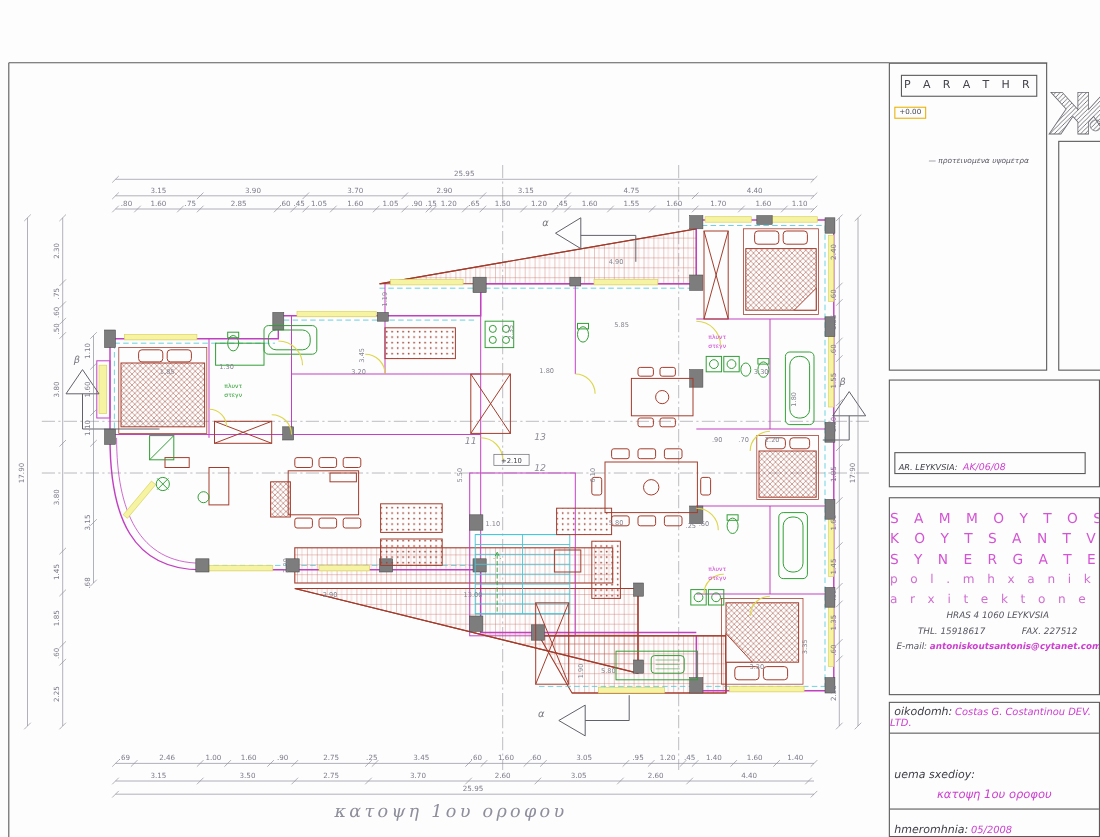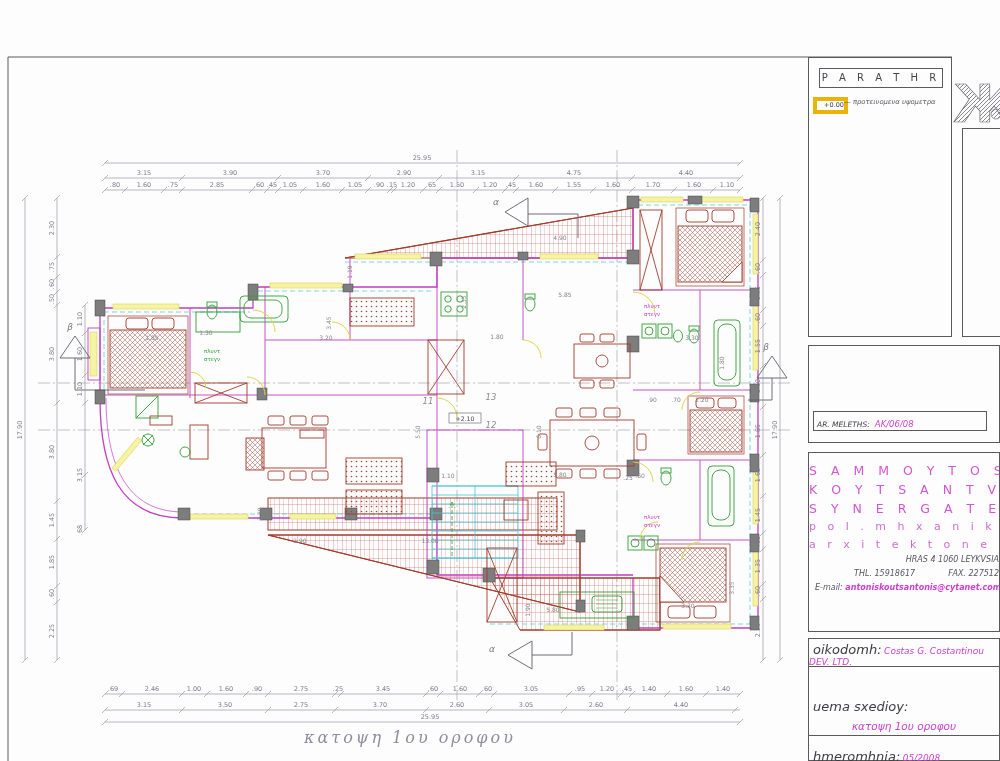--- a/index.html
+++ b/index.html
@@ -1,34 +1,34 @@
 <!DOCTYPE html>
 <html><head>
 <meta charset="utf-8">
 <style>
   html,body{margin:0;padding:0;background:#ffffff;}
   .sheet{position:relative;width:1000px;height:761px;background:#fdfdfd;overflow:hidden;
          font-family:"DejaVu Sans",sans-serif;}
   .panel{position:absolute;border:1px solid #5a5a5a;background:#fdfdfd;box-sizing:border-box;}
   .titlebox{position:absolute;border:1px solid #5a5a5a;text-align:center;color:#44444c;
             font-size:10px;letter-spacing:4px;line-height:18px;height:18px;overflow:hidden;}
-  .note-sym{position:absolute;border:4px solid #eab308;font-size:6.5px;color:#44444c;
-            text-align:right;line-height:9px;height:9px;}
-  .note-txt{position:absolute;font-size:6.8px;font-style:italic;color:#5a5a66;white-space:nowrap;}
+  .note-sym{position:absolute;border:1px solid #eab308;font-size:6.5px;color:#44444c;
+            text-align:center;line-height:9px;height:9px;}
+  .note-txt{position:absolute;font-size:6.8px;font-style:italic;color:#5a5a66;white-space:nowrap;margin-top:44px;}
   .firm{position:absolute;left:808px;top:452px;width:192px;height:180px;border:1px solid #5a5a5a;
         box-sizing:border-box;text-align:center;overflow:hidden;}
   .firm .nm{color:#d455d4;font-size:12.5px;letter-spacing:5px;line-height:19px;white-space:nowrap;}
   .firm .pf{color:#d06fd0;font-size:11px;letter-spacing:4px;line-height:17.5px;white-space:nowrap;}
-  .firm .ad{color:#55555f;font-size:8px;font-style:italic;text-align:right;padding-left:6px;
+  .firm .ad{color:#55555f;font-size:8px;font-style:italic;text-align:center;padding-left:6px;
             line-height:14px;white-space:nowrap;}
   .firm .ad .mg{color:#cc3fcf;font-weight:bold;}
   .ttable{position:absolute;left:808px;top:638px;width:192px;height:123px;border:1px solid #5a5a5a;
           box-sizing:border-box;font-size:8px;}
   .trow{position:absolute;left:0;width:100%;border-bottom:1px solid #5a5a5a;box-sizing:border-box;}
-  .tlab{font-style:italic;color:#3c3c44;padding:3px 0 0 4px;display:inline-block;font-size:13px;}
+  .tlab{font-style:italic;color:#3c3c44;padding:3px 0 0 4px;display:inline-block;font-size:10px;}
   .tval{color:#cc3fcf;font-style:italic;font-size:9px;}
   .caption{position:absolute;left:300px;top:728px;width:220px;text-align:center;
            font-family:"DejaVu Serif",serif;font-style:italic;font-size:16px;
            letter-spacing:3px;color:#8e8e9c;}
   svg text{font-family:"DejaVu Sans",sans-serif;}
   .dimrow text{font-size:6.5px;fill:#7c7c8a;text-anchor:middle;}
   text.pdim{font-size:6px;fill:#84848f;text-anchor:middle;}
   text.rlabel{font-size:8.5px;fill:#8a8a94;font-style:italic;text-anchor:middle;}
   text.mk{font-size:9px;fill:#77777f;font-style:italic;text-anchor:middle;}
   text.glabel{font-size:5.5px;fill:#2f9e33;text-anchor:middle;}
@@ -567,21 +567,21 @@
     <div class="titlebox" style="left:10px;top:10px;width:122px">P A R A T H R H S E I S</div>
     <div class="note-sym" style="left:4px;top:39px;width:27px">+0.00</div>
     <div class="note-txt" style="left:35px;top:40px">— προτεινομενα υψομετρα</div>
   </div>
 
   <div class="panel" style="left:962px;top:128px;width:45px;height:209px"></div>
 
   <div class="panel" style="left:808px;top:345px;width:192px;height:98px">
     <div style="position:absolute;left:4px;top:65px;width:174px;height:20px;border:1px solid #5a5a5a;
                 box-sizing:border-box;white-space:nowrap;overflow:hidden">
-      <span style="font-style:italic;font-size:7.5px;color:#3c3c44;padding-left:3px;line-height:18px">AR. MELETHS:</span>
+      <span style="font-style:italic;font-size:7.5px;color:#3c3c44;padding-left:3px;line-height:18px">AR. LEYKVSIA:</span>
       <span style="font-style:italic;font-size:8.5px;color:#cc3fcf;line-height:18px">AK/06/08</span>
     </div>
   </div>
 
   <div class="firm">
     <div style="height:8px"></div>
     <div class="nm">S A M M O Y T O S</div>
     <div class="nm">K O Y T S A N T V N H</div>
     <div class="nm">S Y N E R G A T E S</div>
     <div class="pf">p o l .  m h x a n i k o i</div>

